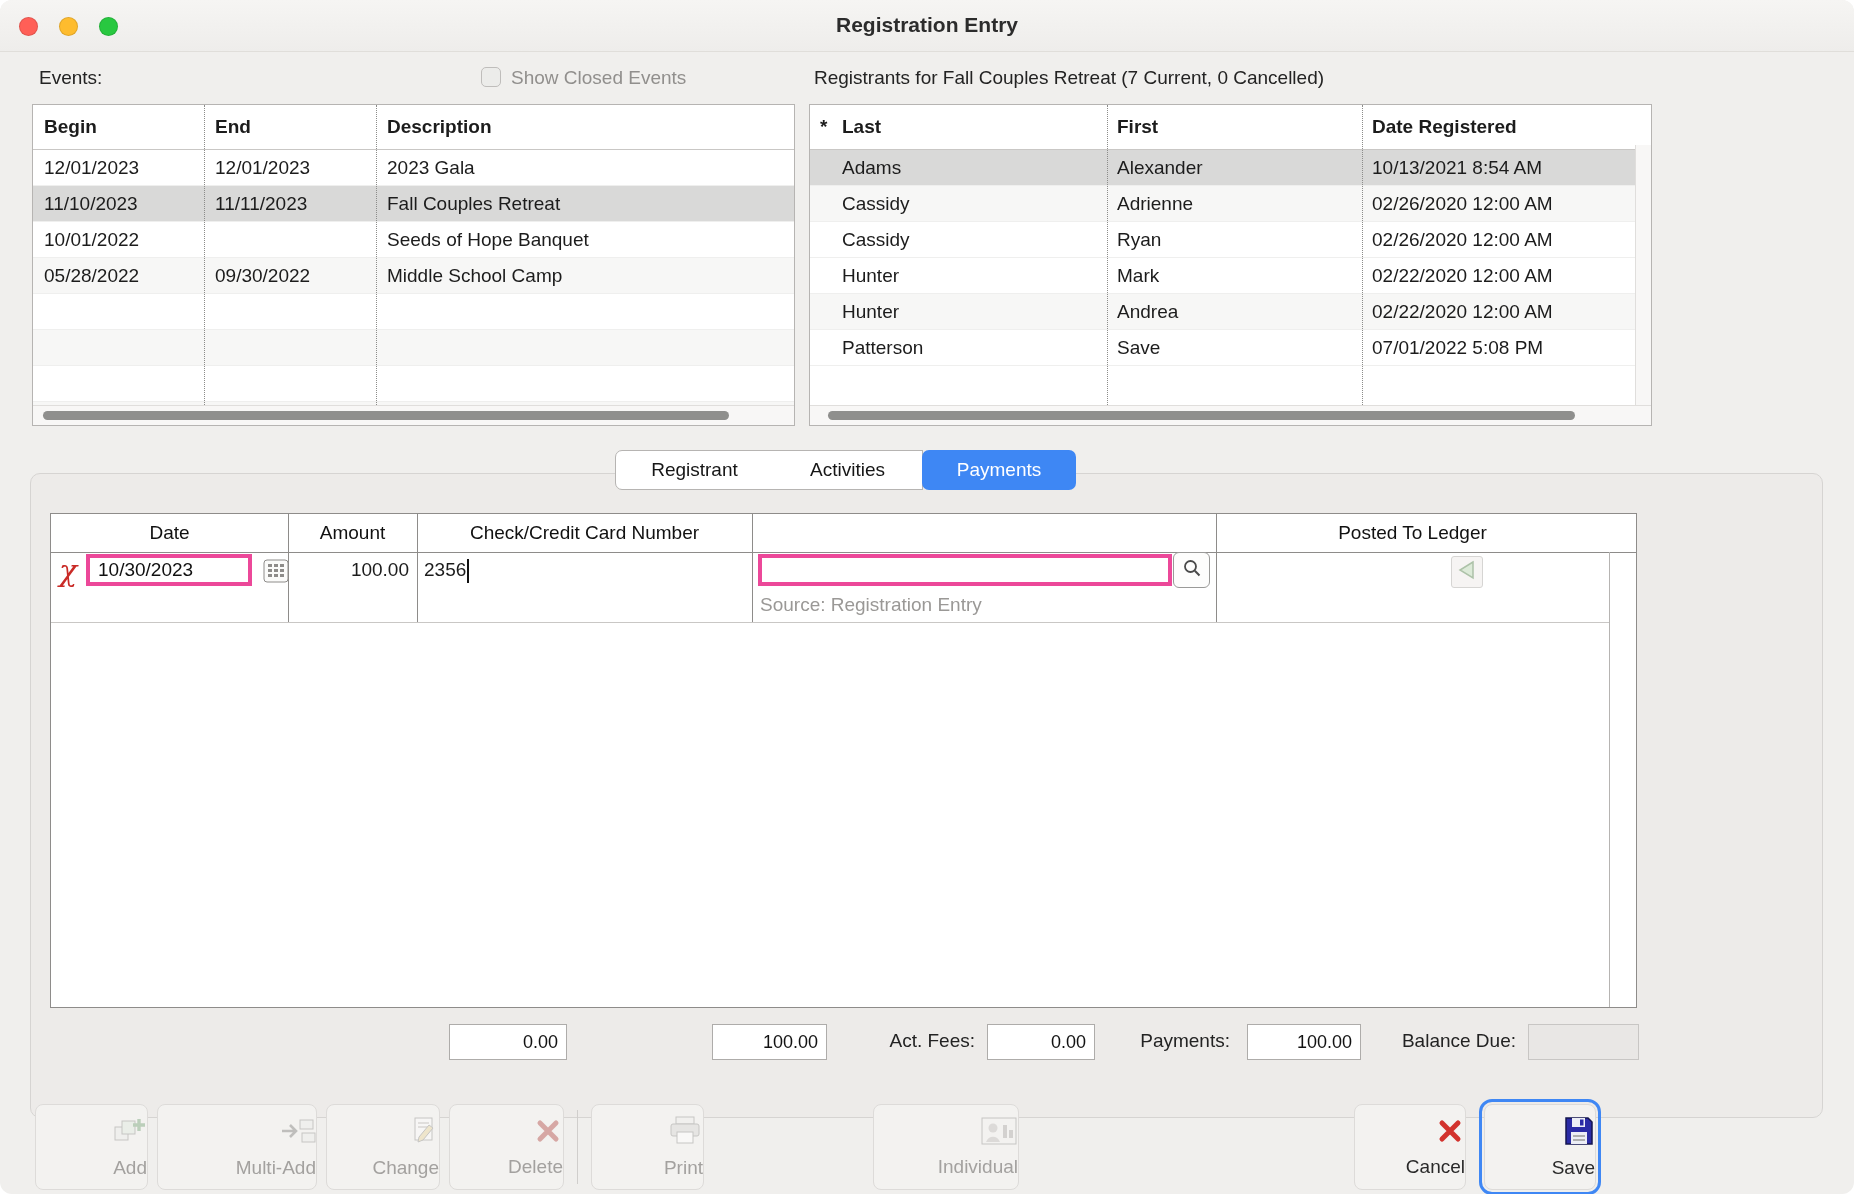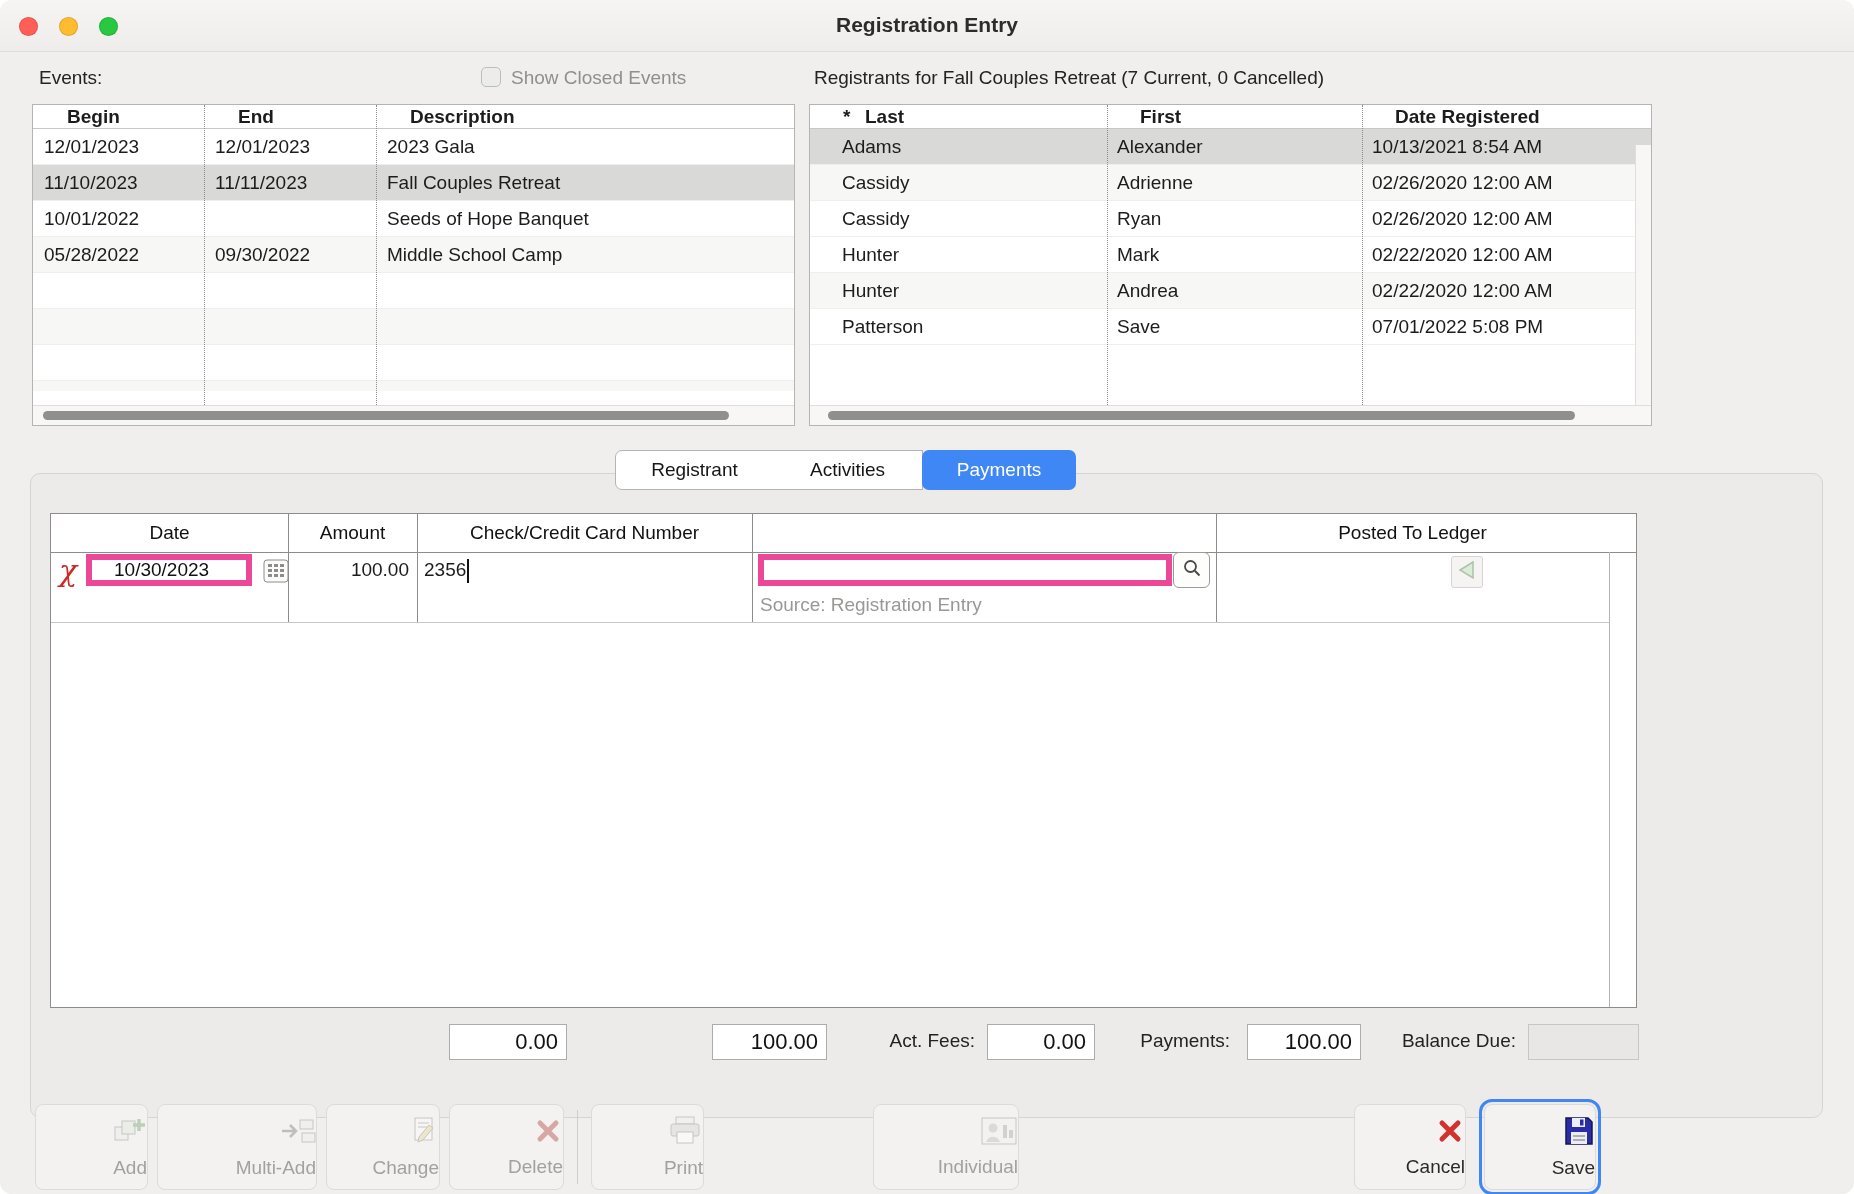--- a/index.html
+++ b/index.html
@@ -24,22 +24,22 @@
   .tl.red { left:19px; background:#ff5f57; }
   .tl.yellow { left:59px; background:#febc2e; }
   .tl.green { left:99px; background:#28c840; }
   
   .seclabel { position:absolute; font-size:19px; color:#232323; }
   .checkbox { position:absolute; width:20px; height:20px; border-radius:5px;
               background:#ececea; border:1px solid #bfbdbb; }
   .checklabel { position:absolute; color:#918f8d; font-size:19px; }
   
   .tbl { position:absolute; background:#fff; border:1px solid #b6b4b2; overflow:hidden; }
-  .hdr { display:grid; height:24px; align-items:center; font-weight:bold;
-         border-bottom:1px solid #c9c7c5; background:#fff;padding-left:23px; }
+  .hdr { display:grid; height:45px; align-items:center; font-weight:bold;
+         border-bottom:1px solid #c9c7c5; background:#fff; }
   .tbody { overflow:hidden; }
   .row { display:grid; height:36px; align-items:center; border-bottom:1px solid #efefee; background:#fff; }
   .row.alt { background:#f7f7f6; }
   .row.sel { background:#d9d9d8 !important; }
   .cell { padding-left:11px; white-space:nowrap; overflow:hidden; font-size:19px; }
   .events-grid { grid-template-columns:171px 172px 420px; }
   .reg-grid { grid-template-columns:22px 275px 255px 275px; }
   .reg-grid .cell { padding-left:10px; }
   .dotline { position:absolute; top:0; bottom:20px; width:0;
              border-left:1px dotted #8c8c8a; pointer-events:none; }
@@ -53,34 +53,34 @@
          border:1px solid #b6b4b2; display:flex; align-items:center; justify-content:center;
          font-size:19px; color:#161616; cursor:default; }
   .tab.active { background:#3e87f4; color:#fff; border:none; border-radius:7px; }
   
   .panel { position:absolute; left:30px; top:473px; width:1793px; height:645px;
            background:#edebe9; border:1px solid #d6d4d2; border-radius:10px; }
   .paytable { position:absolute; left:50px; top:513px; width:1587px; height:495px;
               background:#fff; border:1px solid #8e8c8a; }
   .phc { position:absolute; top:0; height:38px; line-height:38px; text-align:center; font-size:19px; color:#111; }
   .pvline { position:absolute; top:0; height:108px; width:1px; background:#8e8c8a; }
-  .inputbox { position:absolute; height:32px; border:6px solid #ec4899; background:#fff;
-              font-family:"Liberation Sans",sans-serif; font-size:19px; padding:0 22px; color:#111; }
+  .inputbox { position:absolute; height:32px; border:4px solid #ec4899; background:#fff;
+              font-family:"Liberation Sans",sans-serif; font-size:19px; padding:0 8px; color:#111; }
   .caret { display:inline-block; width:2px; height:24px; background:#111; vertical-align:middle; margin-left:1px; }
   .srcnote { position:absolute; color:#9a9896; font-size:19px; }
   .magbtn { position:absolute; width:37px; height:36px; border:1px solid #9a9a98; background:#fdfdfc;
             border-radius:6px; display:flex; align-items:center; justify-content:center; }
   .postbtn { position:absolute; width:32px; height:32px; border:1px solid #d0cecc; background:#f5f3f1;
              border-radius:3px; display:flex; align-items:center; justify-content:center; opacity:.85; }
   
   .addpay { position:absolute; left:50px; top:1022px; width:252px; height:41px;
             background:#fdfdfc; border:1px solid #b3b1af; border-radius:2px;
             display:flex; align-items:center; justify-content:center; font-size:19px; color:#111; }
   .tfield { position:absolute; top:1024px; height:36px; background:#fff; border:1px solid #aeacaa;
-            font-size:22px; line-height:34px; text-align:right; padding-right:8px; color:#111; }
+            font-size:18px; line-height:34px; text-align:right; padding-right:8px; color:#111; }
   .tfield.readonly { background:#e9e7e5; border-color:#c8c6c4; }
   .tlabel { position:absolute; top:1030px; font-size:19px; color:#232323; text-align:right; }
   
   .tbtn { position:absolute; top:1104px; height:86px; background:#f3f2f0;
           border:1px solid #dddbd9; border-radius:8px;
           display:flex; flex-direction:column; align-items:flex-end; justify-content:center; gap:5px; }
   .tbtn .lbl { font-size:19px; }
   .tbtn.disabled .lbl { color:#a3a19f; }
   .tbtn.disabled .icwrap { opacity:.5; }
   .tbtn.enabled .lbl { color:#2a2a2a; }

